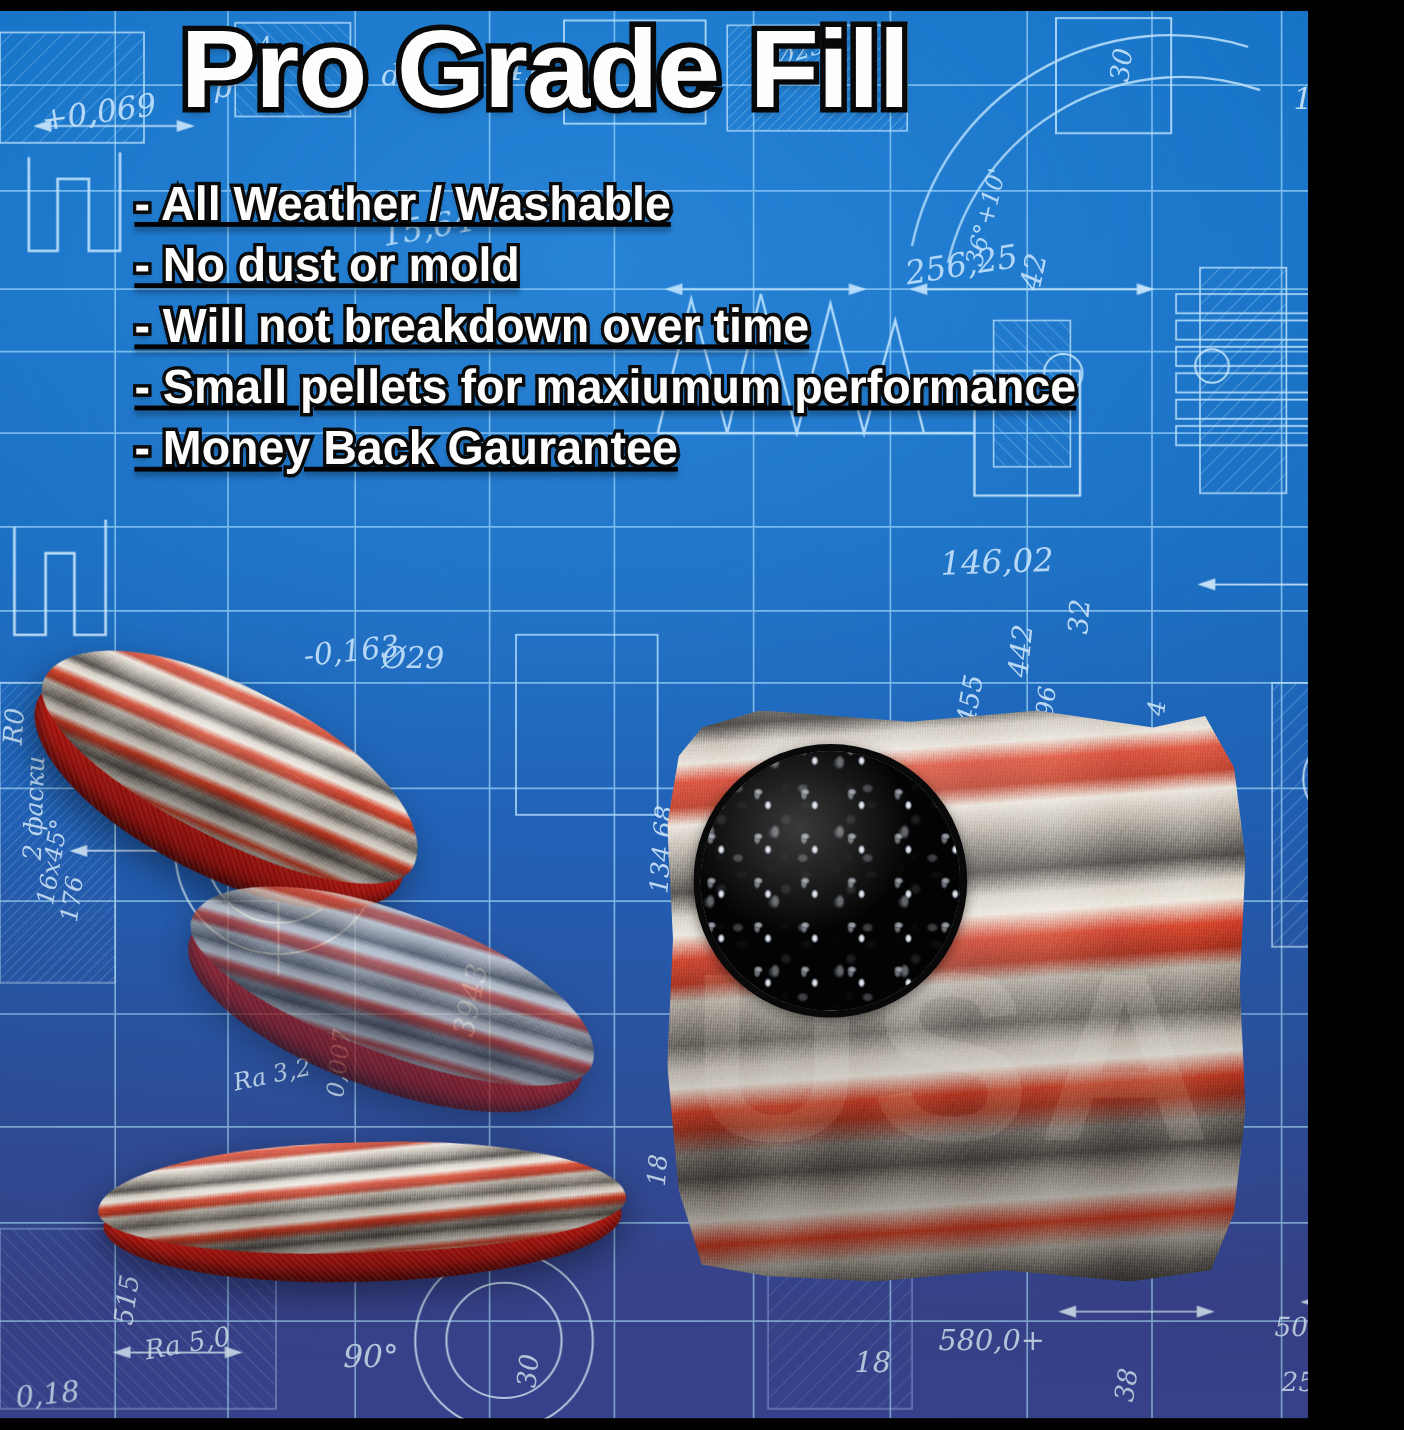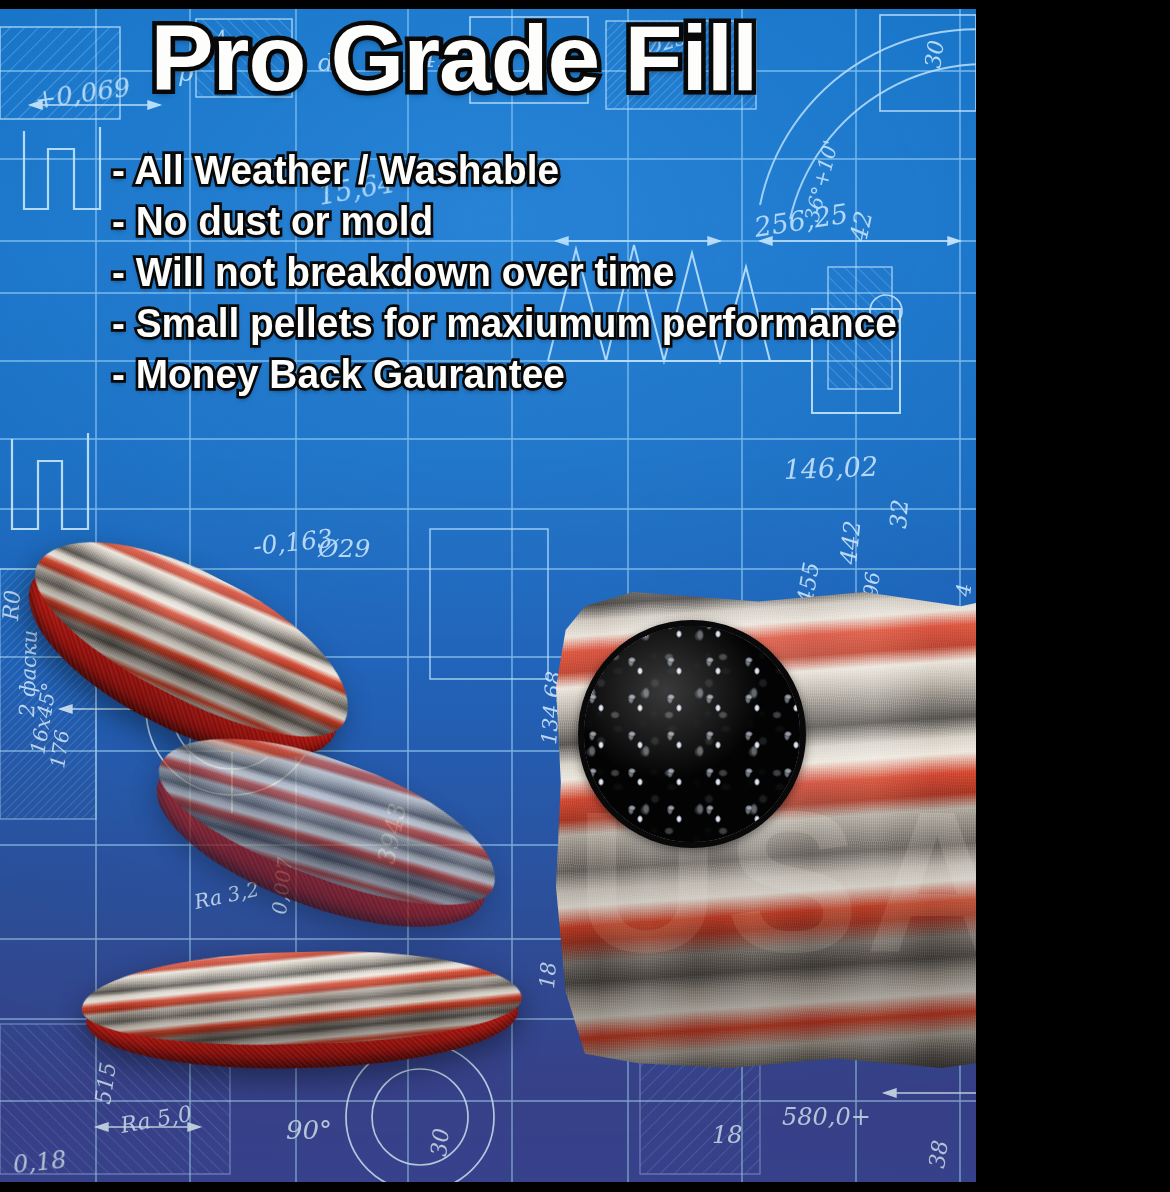--- a/index.html
+++ b/index.html
@@ -1,21 +1,21 @@
 <!DOCTYPE html>
 <html><head>
 <meta charset="utf-8">
 <title>Pro Grade Fill</title>
 <style>
   html,body{margin:0;padding:0;background:#000;}
   body{font-family:"Liberation Sans",sans-serif;}
 
   #stage{
     position:relative;
-    width:976px;height:1192px;
+    width:1090px;height:1192px;
     overflow:hidden;
     background:#000;
   }
 
   
   .bar{position:absolute;left:0;width:1170px;background:#010101;z-index:60;}
   .bar.top{top:0;height:9px;}
   .bar.bottom{bottom:0;height:10px;}
 
   
@@ -57,20 +57,21 @@
     text-shadow:0 4px 7px rgba(0,0,0,.45);
     white-space:nowrap;
     transform:scaleX(1.03);
     transform-origin:left center;
   }
 
   #bullets{
     list-style:none;
     margin:38px 0 12px 0;
     padding:0 0 0 112px;
+    text-decoration:underline;
   }
   #bullets li{
     font-family:"Liberation Sans",sans-serif;
     font-weight:700;
     font-size:40px;
     line-height:51px;
     color:#fdfdfb;
     -webkit-text-stroke:5.5px #0a0a0a;
     paint-order:stroke fill;
     text-shadow:0 3px 5px rgba(0,0,0,.45);

